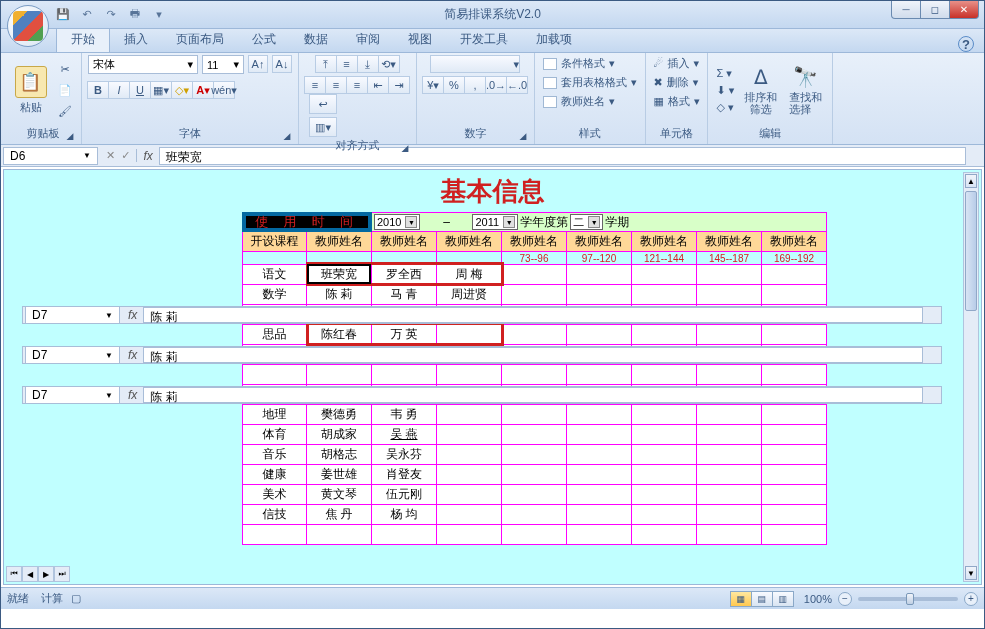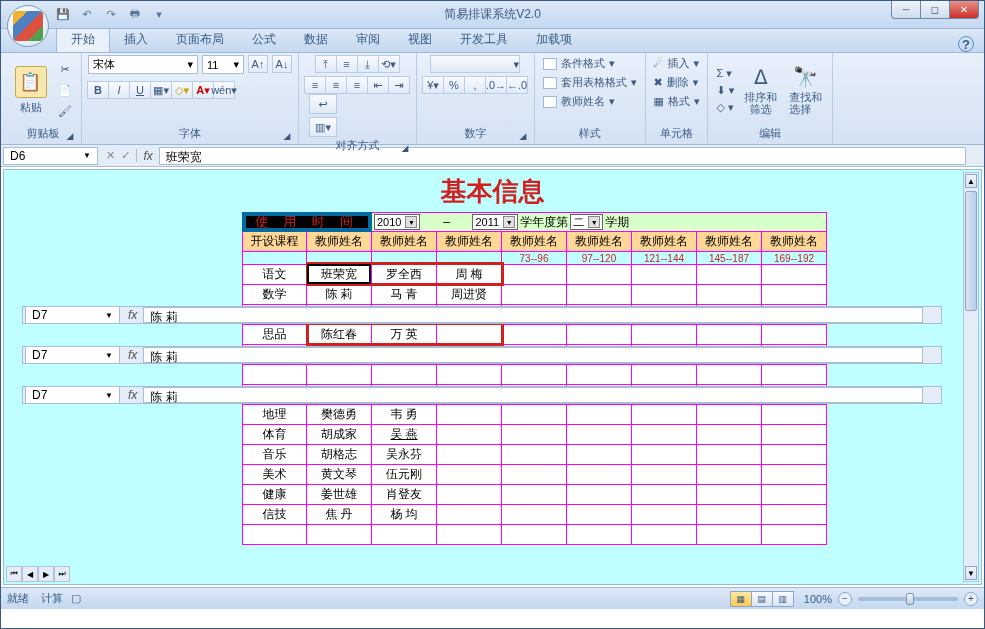--- a/index.html
+++ b/index.html
@@ -418,34 +418,34 @@
         <div class="data-cell c1" style="width: 65px;">胡格志</div>
         <div class="data-cell c2" style="width: 65px;">吴永芬</div>
         <div class="data-cell c3" style="width: 65px;"></div>
         <div class="data-cell c4" style="width: 65px;"></div>
         <div class="data-cell c5" style="width: 65px;"></div>
         <div class="data-cell c6" style="width: 65px;"></div>
         <div class="data-cell c7" style="width: 65px;"></div>
         <div class="data-cell c8" style="width: 65px;"></div>
       </div>
       <div class="data-row">
+        <div class="data-cell c0" style="width: 65px;">健康</div>
+        <div class="data-cell c1" style="width: 65px;">姜世雄</div>
+        <div class="data-cell c2" style="width: 65px;">肖登友</div>
+        <div class="data-cell c3" style="width: 65px;"></div>
+        <div class="data-cell c4" style="width: 65px;"></div>
+        <div class="data-cell c5" style="width: 65px;"></div>
+        <div class="data-cell c6" style="width: 65px;"></div>
+        <div class="data-cell c7" style="width: 65px;"></div>
+        <div class="data-cell c8" style="width: 65px;"></div>
+      </div>
+      <div class="data-row">
         <div class="data-cell c0" style="width: 65px;">美术</div>
         <div class="data-cell c1" style="width: 65px;">黄文琴</div>
         <div class="data-cell c2" style="width: 65px;">伍元刚</div>
-        <div class="data-cell c3" style="width: 65px;"></div>
-        <div class="data-cell c4" style="width: 65px;"></div>
-        <div class="data-cell c5" style="width: 65px;"></div>
-        <div class="data-cell c6" style="width: 65px;"></div>
-        <div class="data-cell c7" style="width: 65px;"></div>
-        <div class="data-cell c8" style="width: 65px;"></div>
-      </div>
-      <div class="data-row">
-        <div class="data-cell c0" style="width: 65px;">健康</div>
-        <div class="data-cell c1" style="width: 65px;">姜世雄</div>
-        <div class="data-cell c2" style="width: 65px;">肖登友</div>
         <div class="data-cell c3" style="width: 65px;"></div>
         <div class="data-cell c4" style="width: 65px;"></div>
         <div class="data-cell c5" style="width: 65px;"></div>
         <div class="data-cell c6" style="width: 65px;"></div>
         <div class="data-cell c7" style="width: 65px;"></div>
         <div class="data-cell c8" style="width: 65px;"></div>
       </div>
       <div class="data-row">
         <div class="data-cell c0" style="width: 65px;">信技</div>
         <div class="data-cell c1" style="width: 65px;">焦  丹</div>

